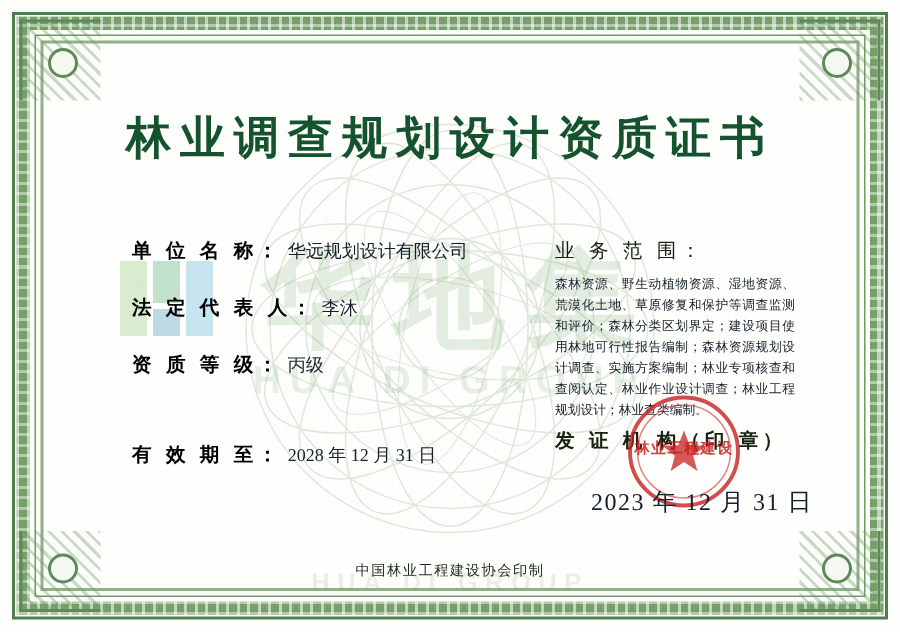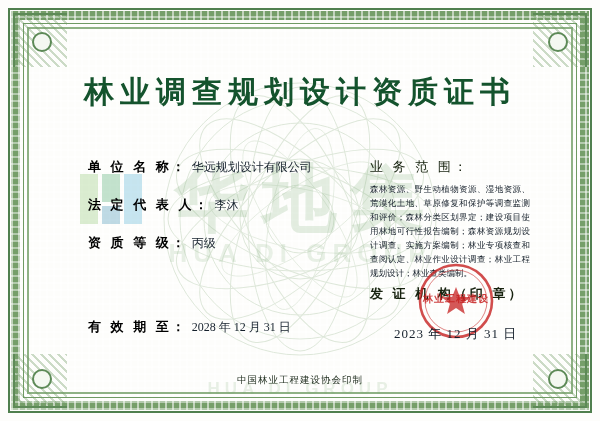--- a/index.html
+++ b/index.html
@@ -121,21 +121,21 @@
   .field .value{
     display:inline-block;margin-left:4px;
     font-family:"Liberation Serif","DejaVu Serif",serif;
     color:#15202c;font-size:12px;
   }
 
   .f1{left:88px;top:158px;}
   .f2{left:88px;top:196px;}
   .f3{left:88px;top:234px;}
   .f4{left:88px;top:271px;}
-  .f5{left:88px;top:318px;}
+  .f5{left:88px;top:294px;}
 
   .scope-title{
     position:absolute;left:370px;top:158px;
     font-family:"Liberation Sans","DejaVu Sans",sans-serif;
     font-size:13px;font-weight:normal;letter-spacing:3px;color:#17220f;
     white-space:nowrap;
   }
   .scope-body{
     position:absolute;left:370px;top:182px;width:160px;
     font-size:8.5px;line-height:1.65;color:#16202b;
@@ -144,21 +144,21 @@
   }
   .issuer{
     position:absolute;left:370px;top:285px;
     font-family:"Liberation Sans","DejaVu Sans",sans-serif;
     font-size:13px;font-weight:bold;letter-spacing:3px;color:#17220f;
     white-space:nowrap;
     text-align:right;
   }
   .issue-date{
     position:absolute;left:394px;top:325px;
-    font-size:13px;color:#15202c;letter-spacing:1px;white-space:nowrap;
+    font-size:16px;color:#15202c;letter-spacing:1px;white-space:nowrap;
   }
   .footer{
     position:absolute;left:0;right:0;bottom:34px;text-align:center;
     font-size:9.5px;color:#1d2b1c;letter-spacing:1px;
     font-family:"Liberation Sans","DejaVu Sans",sans-serif;
   }
 
   
   .seal{
     position:absolute;left:417px;top:262px;width:78px;height:78px;

